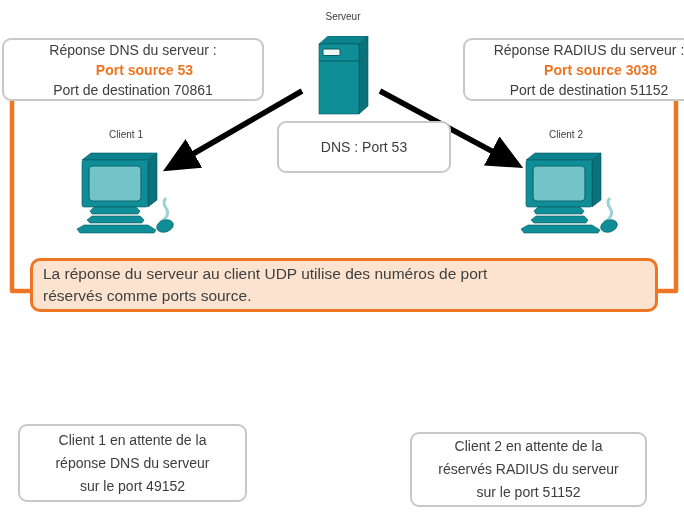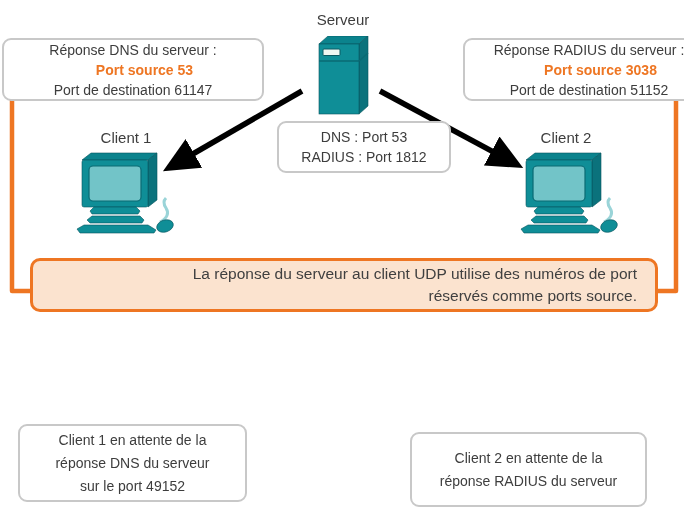--- a/index.html
+++ b/index.html
@@ -35,41 +35,41 @@
   }
   .info-box .line { display: block; white-space: nowrap; }
   .orange-strong {
     color: var(--orange, #ee7623);
     font-weight: bold;
     padding-left: 23px;
   }
 
   .node-label {
     position: absolute;
-    font-size: 15px;
+    font-size: 10px;
     color: var(--text, #3d3d3d);
     text-align: center;
     white-space: nowrap;
   }
 
   
   .callout {
     position: absolute;
     box-sizing: border-box;
     background: var(--callout-fill, #fbe3cf);
     border: 3px solid var(--orange, #ee7623);
     border-radius: 10px;
-    text-align: right;
+    text-align: left;
     font-size: 15.5px;
     line-height: 22px;
     color: #404040;
     display: flex;
     flex-direction: column;
     justify-content: center;
-    padding: 2px 18px;
+    padding: 2px 10px;
   }
 
   .bottom-box { line-height: 23px; }
 
   svg { display: block; }
   .overlay { position: absolute; left: 0; top: 0; pointer-events: none; }
 </style>
 </head>
 <body>
 
@@ -100,32 +100,31 @@
     <polygon points="44,8 53,0 53,70 44,78" style="fill: var(--teal-dark, #0b727c);" stroke="#08555e" stroke-width="0.6"></polygon>
     <rect x="4" y="8" width="40" height="70" style="fill: var(--teal, #0f8e97);" stroke="#08555e" stroke-width="0.6"></rect>
     <line x1="4" y1="25" x2="44" y2="25" stroke="#0a6a73" stroke-width="1.4"></line>
     <line x1="44" y1="25" x2="53" y2="17" stroke="#0a6a73" stroke-width="1.4"></line>
     <rect x="8" y="13" width="17" height="6.5" rx="1" fill="#eef7f2" stroke="#0a5a62" stroke-width="1"></rect>
   </svg>
 
   <div class="info-box" style="left: 2px; top: 38px; width: 262px; height: 63px;">
     <span class="line">Réponse DNS du serveur :</span>
     <span class="line orange-strong">Port source 53</span>
-    <span class="line">Port de destination 61147</span>
+    <span class="line">Port de destination 70861</span>
   </div>
 
   <div class="info-box" style="left: 427px; top: 38px; width: 252px; height: 63px; margin-left: 36px;">
     <span class="line">Réponse RADIUS du serveur :</span>
     <span class="line orange-strong">Port source 3038</span>
     <span class="line">Port de destination 51152</span>
   </div>
 
   <div class="info-box" style="left: 257px; top: 121px; width: 174px; height: 52px; margin-left: 20px;">
     <span class="line">DNS : Port 53</span>
-    <span class="line">RADIUS : Port 1812</span>
   </div>
 
   <div class="node-label" style="left: 76px; top: 129px; width: 100px;">Client 1</div>
   <div class="node-label" style="left: 516px; top: 129px; width: 100px;">Client 2</div>
 
   <svg class="abs" style="left: 70px; top: 150px;" width="108" height="84" viewBox="0 0 108 84">
     <use href="#pcIcon"></use>
   </svg>
   <svg class="abs" style="left: 514px; top: 150px;" width="108" height="84" viewBox="0 0 108 84">
     <defs>
@@ -150,16 +149,17 @@
   </div>
 
   <div class="info-box bottom-box" style="left: 18px; top: 424px; width: 229px; height: 78px;">
     <span class="line">Client 1 en attente de la</span>
     <span class="line">réponse DNS du serveur</span>
     <span class="line">sur le port 49152</span>
   </div>
 
   <div class="info-box bottom-box" style="left: 410px; top: 432px; width: 237px; height: 75px;">
     <span class="line">Client 2 en attente de la</span>
-    <span class="line">réponse RADIUS du serveur</span>
+    <span class="line">réservés RADIUS du serveur</span>
+    <span class="line">sur le port 51152</span>
   </div>
 
 </div>
 
 </body></html>

